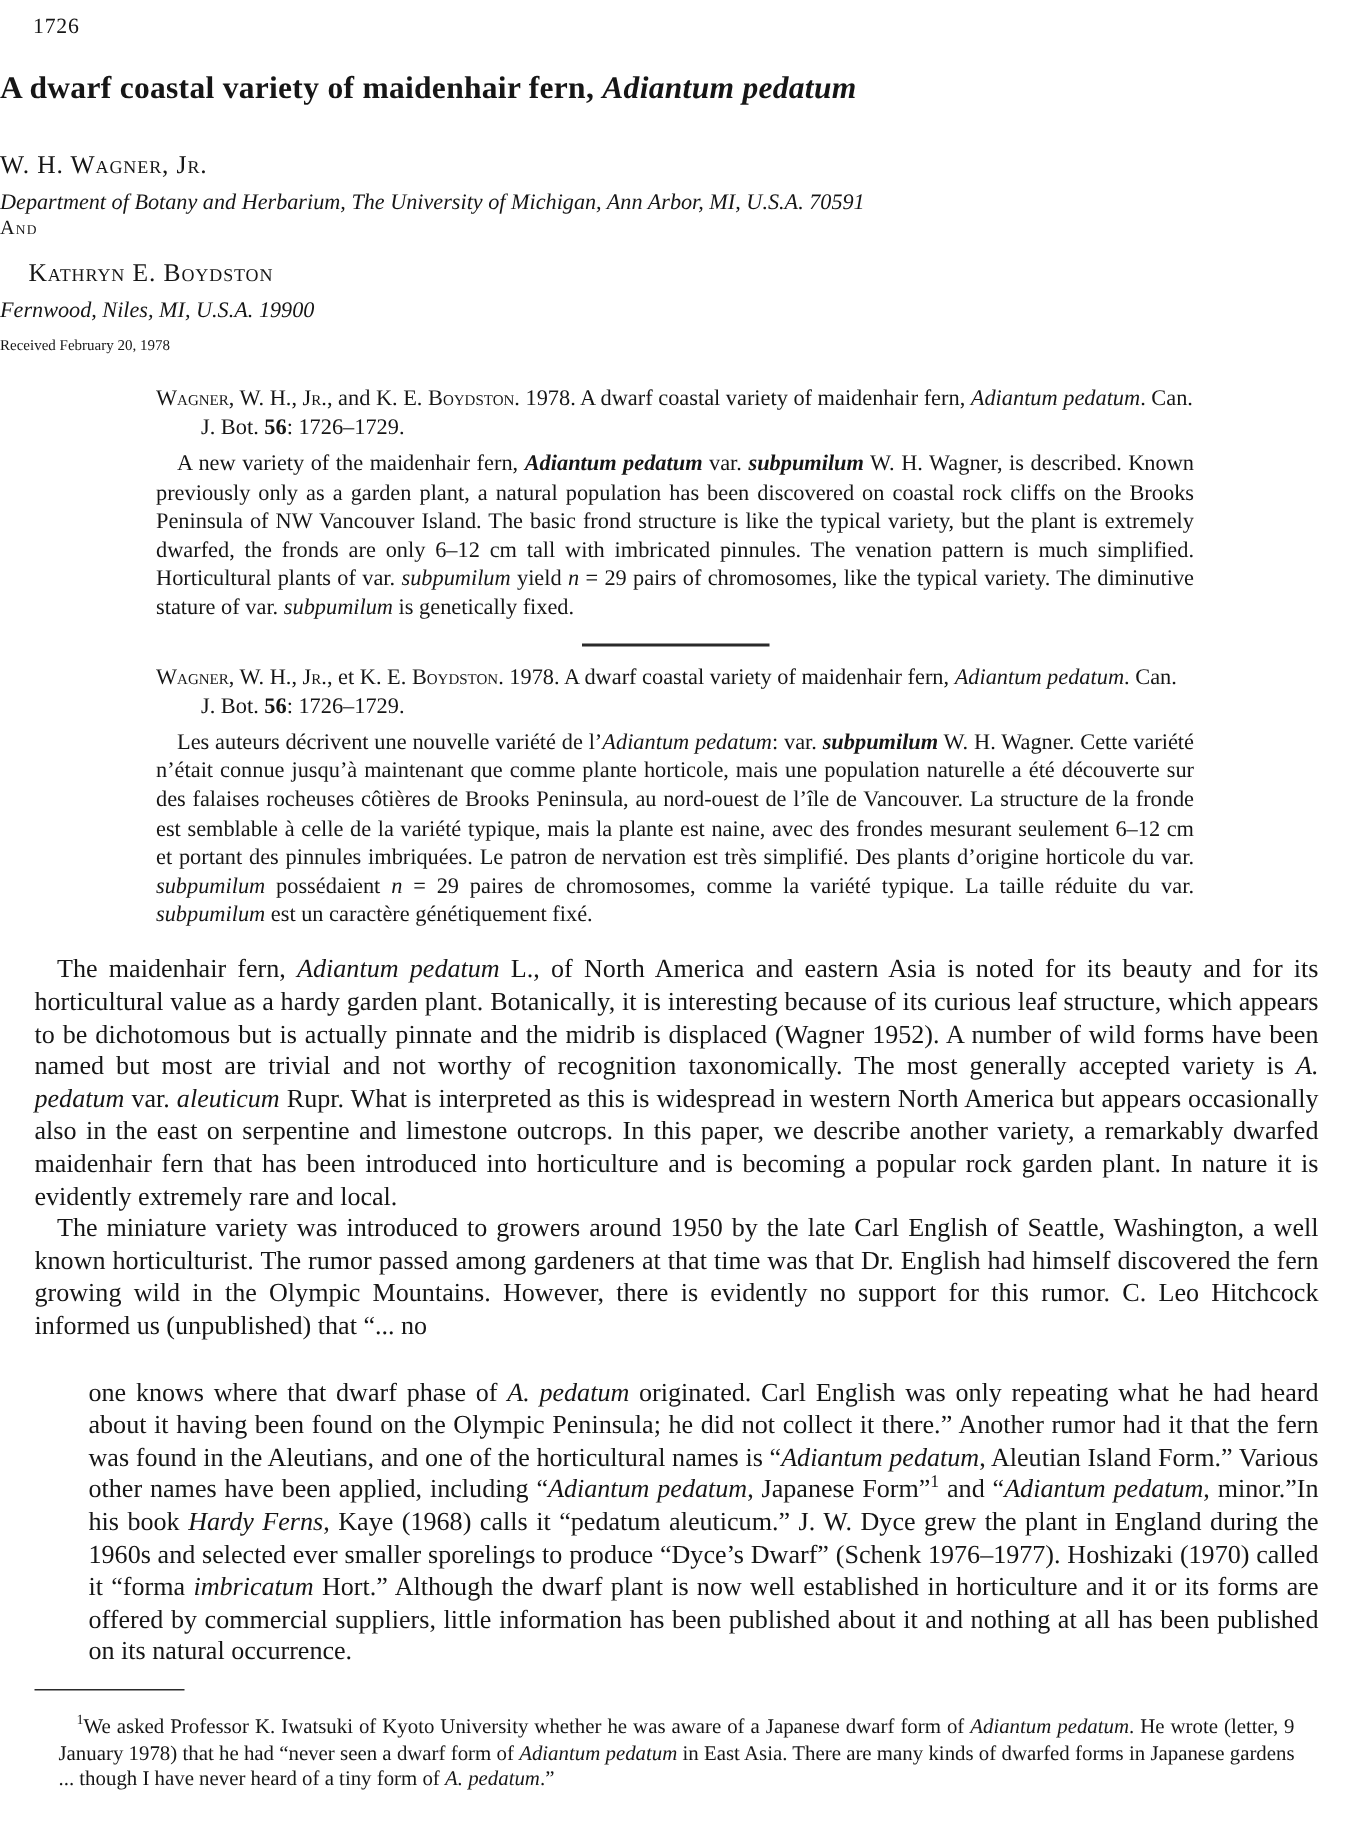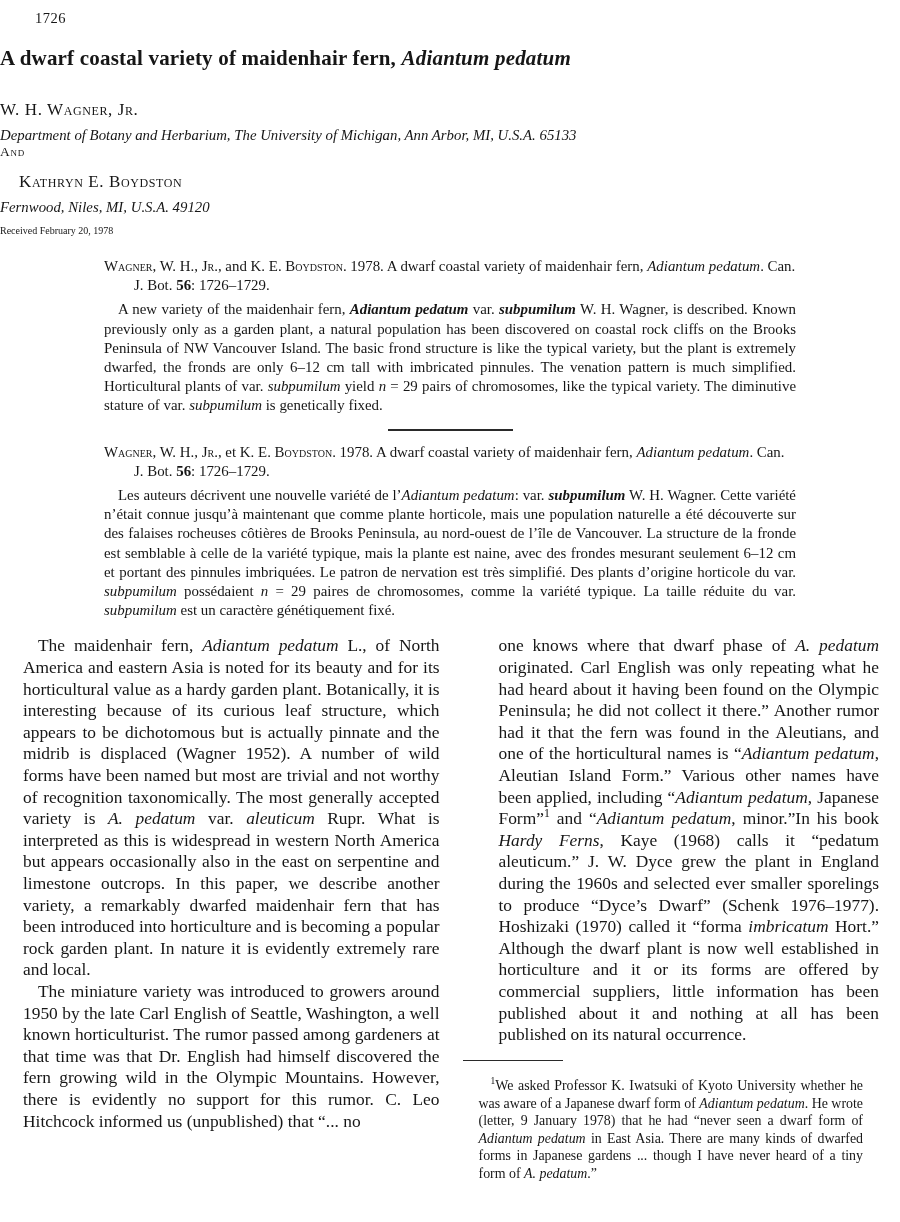--- a/index.html
+++ b/index.html
@@ -13,21 +13,20 @@
     font-family: "Liberation Serif", "DejaVu Serif", serif;
     overflow: hidden;
     box-sizing: border-box;
   }
   .page-number {
     position: absolute;
     left: 22px;
     top: 10px;
     font-size: 14.5px;
     letter-spacing: 0.5px;
-    margin-left: 13px;
   }
   .header { text-align: left; }
   .article-title {
     margin: 0;
     padding-top: 46px;
     font-size: 21px;
     font-weight: bold;
     letter-spacing: 0.2px;
   }
   .author-name {
@@ -77,20 +76,21 @@
   .translator-credit {
     margin-top: 2px;
     text-align: right;
     font-size: 14.9px;
   }
   .columns {
     display: flex;
     gap: 23px;
     padding: 15px 21px 0 23px;
     box-sizing: border-box;
+    flex-direction: column;
   }
   .col { flex: 1 1 0; min-width: 0; }
   .body-par {
     margin: 0;
     font-size: 17.4px;
     line-height: 21.6px;
     text-align: justify;
     text-indent: 15px;
   }
   .body-par.no-indent { text-indent: 0; margin-left: 36px; }
@@ -112,24 +112,24 @@
 </head>
 <body>
 
 <div class="page">
 
   <div class="page-number">1726</div>
 
   <div class="header">
     <h1 class="article-title">A dwarf coastal variety of maidenhair fern, <span style="font-style: italic;">Adiantum pedatum</span></h1>
     <div class="author-name">W. H. Wagner, Jr.</div>
-    <div class="affiliation">Department of Botany and Herbarium, The University of Michigan, Ann Arbor, MI, U.S.A. 65133</div>
+    <div class="affiliation">Department of Botany and Herbarium, The University of Michigan, Ann Arbor, MI, U.S.A. 70591</div>
     <div class="and-label">And</div>
     <div class="author-name second">Kathryn E. Boydston</div>
-    <div class="affiliation">Fernwood, Niles, MI, U.S.A. 49120</div>
+    <div class="affiliation">Fernwood, Niles, MI, U.S.A. 19900</div>
     <div class="received">Received February 20, 1978</div>
   </div>
 
   <section class="abstract-block">
     <p class="citation"><span style="font-variant: small-caps;">Wagner, W. H., Jr.</span>, and <span style="font-variant: small-caps;">K. E. Boydston</span>. 1978. A dwarf coastal variety of maidenhair fern, <span style="font-style: italic;">Adiantum pedatum</span>. Can. J. Bot. <span style="font-weight: bold;">56</span>: 1726–1729.</p>
     <p class="abstract-text">A new variety of the maidenhair fern, <span style="font-style: italic; font-weight: bold;">Adiantum pedatum</span> var. <span style="font-style: italic; font-weight: bold;">subpumilum</span> W. H. Wagner, is described. Known previously only as a garden plant, a natural population has been discovered on coastal rock cliffs on the Brooks Peninsula of NW Vancouver Island. The basic frond structure is like the typical variety, but the plant is extremely dwarfed, the fronds are only 6–12 cm tall with imbricated pinnules. The venation pattern is much simplified. Horticultural plants of var. <span style="font-style: italic;">subpumilum</span> yield <span style="font-style: italic;">n</span> = 29 pairs of chromosomes, like the typical variety. The diminutive stature of var. <span style="font-style: italic;">subpumilum</span> is genetically fixed.</p>
     <div class="abstract-divider"></div>
     <p class="citation"><span style="font-variant: small-caps;">Wagner, W. H., Jr.</span>, et <span style="font-variant: small-caps;">K. E. Boydston</span>. 1978. A dwarf coastal variety of maidenhair fern, <span style="font-style: italic;">Adiantum pedatum</span>. Can. J. Bot. <span style="font-weight: bold;">56</span>: 1726–1729.</p>
     <p class="abstract-text">Les auteurs décrivent une nouvelle variété de l’<span style="font-style: italic;">Adiantum pedatum</span>: var. <span style="font-style: italic; font-weight: bold;">subpumilum</span> W. H. Wagner. Cette variété n’était connue jusqu’à maintenant que comme plante horticole, mais une population naturelle a été découverte sur des falaises rocheuses côtières de Brooks Peninsula, au nord-ouest de l’île de Vancouver. La structure de la fronde est semblable à celle de la variété typique, mais la plante est naine, avec des frondes mesurant seulement 6–12 cm et portant des pinnules imbriquées. Le patron de nervation est très simplifié. Des plants d’origine horticole du var. <span style="font-style: italic;">subpumilum</span> possédaient <span style="font-style: italic;">n</span> = 29 paires de chromosomes, comme la variété typique. La taille réduite du var. <span style="font-style: italic;">subpumilum</span> est un caractère génétiquement fixé.</p>
   </section>

